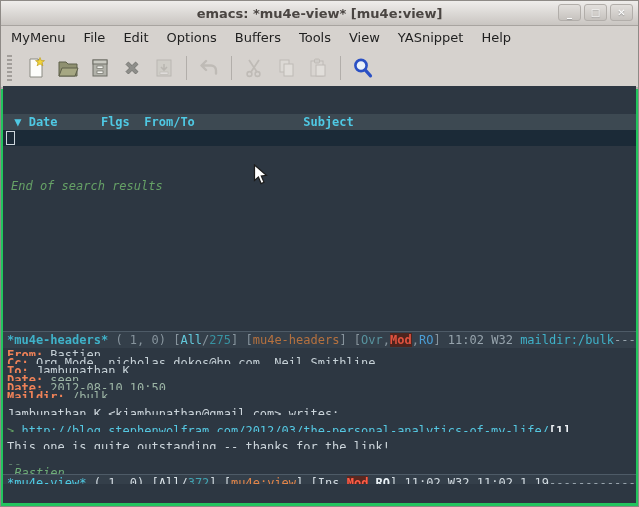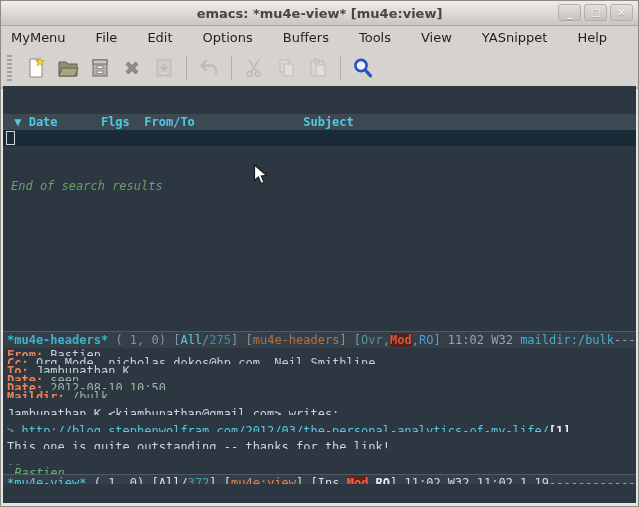--- a/index.html
+++ b/index.html
@@ -1,26 +1,26 @@
 <!DOCTYPE html>
 <html><head>
 <meta charset="utf-8">
 <style>
   html,body{margin:0;padding:0;}
   body{width:639px;height:507px;position:relative;background:#777;font-family:"DejaVu Sans",sans-serif;overflow:hidden;}
-  .frame{position:absolute;inset:0;background:#e5e5e5;border:1px solid #8e8a86;box-sizing:border-box;}
+  .frame{position:absolute;inset:0;background:#22c55e;border:1px solid #8e8a86;box-sizing:border-box;}
 
   
   .titlebar{height:24px;background:linear-gradient(#efedeb,#c9c5c1);display:flex;align-items:center;position:relative;border-bottom:1px solid #a8a4a0;}
   .title{flex:1;text-align:center;font-weight:bold;font-size:13px;color:#4a4542;}
   .winbtns{position:absolute;right:5px;top:3px;display:flex;gap:3px;}
   .wbtn{width:23px;height:17px;border:1px solid #b2aeaa;border-radius:3px;background:linear-gradient(#e2dfdc,#c6c2be);color:#fdfdfd;font-size:10px;line-height:15px;text-align:center;font-weight:bold;text-shadow:0 1px 1px #999;box-sizing:border-box;}
 
   
-  .menubar{height:23px;display:flex;align-items:center;padding-left:10px;gap:30px;font-size:13px;color:#1f1f1f;background:#d6d2ce;}
+  .menubar{height:23px;display:flex;align-items:center;padding-left:10px;gap:18px;font-size:13px;color:#1f1f1f;background:#d6d2ce;}
 
   
   .toolbar{height:38px;display:flex;align-items:center;background:#d6d2ce;border-bottom:2px solid #b6b2ae;padding-left:4px;}
   .thandle{width:5px;height:26px;margin:0 8px 0 2px;background:repeating-linear-gradient(180deg,#a29e9a 0 2px,transparent 2px 4px);}
   .ticon{width:28px;height:28px;margin:0 2px;display:flex;align-items:center;justify-content:center;}
   .tsep{width:1px;height:24px;background:#b2aeaa;margin:0 6px;}
   .dis{opacity:.38;}
 
   
   .emacs{position:absolute;top:85px;left:2px;right:2px;bottom:3px;background:#2d3742;font-family:"DejaVu Sans Mono",monospace;font-size:12px;color:#c9d3d9;display:flex;flex-direction:column;overflow:hidden;}

